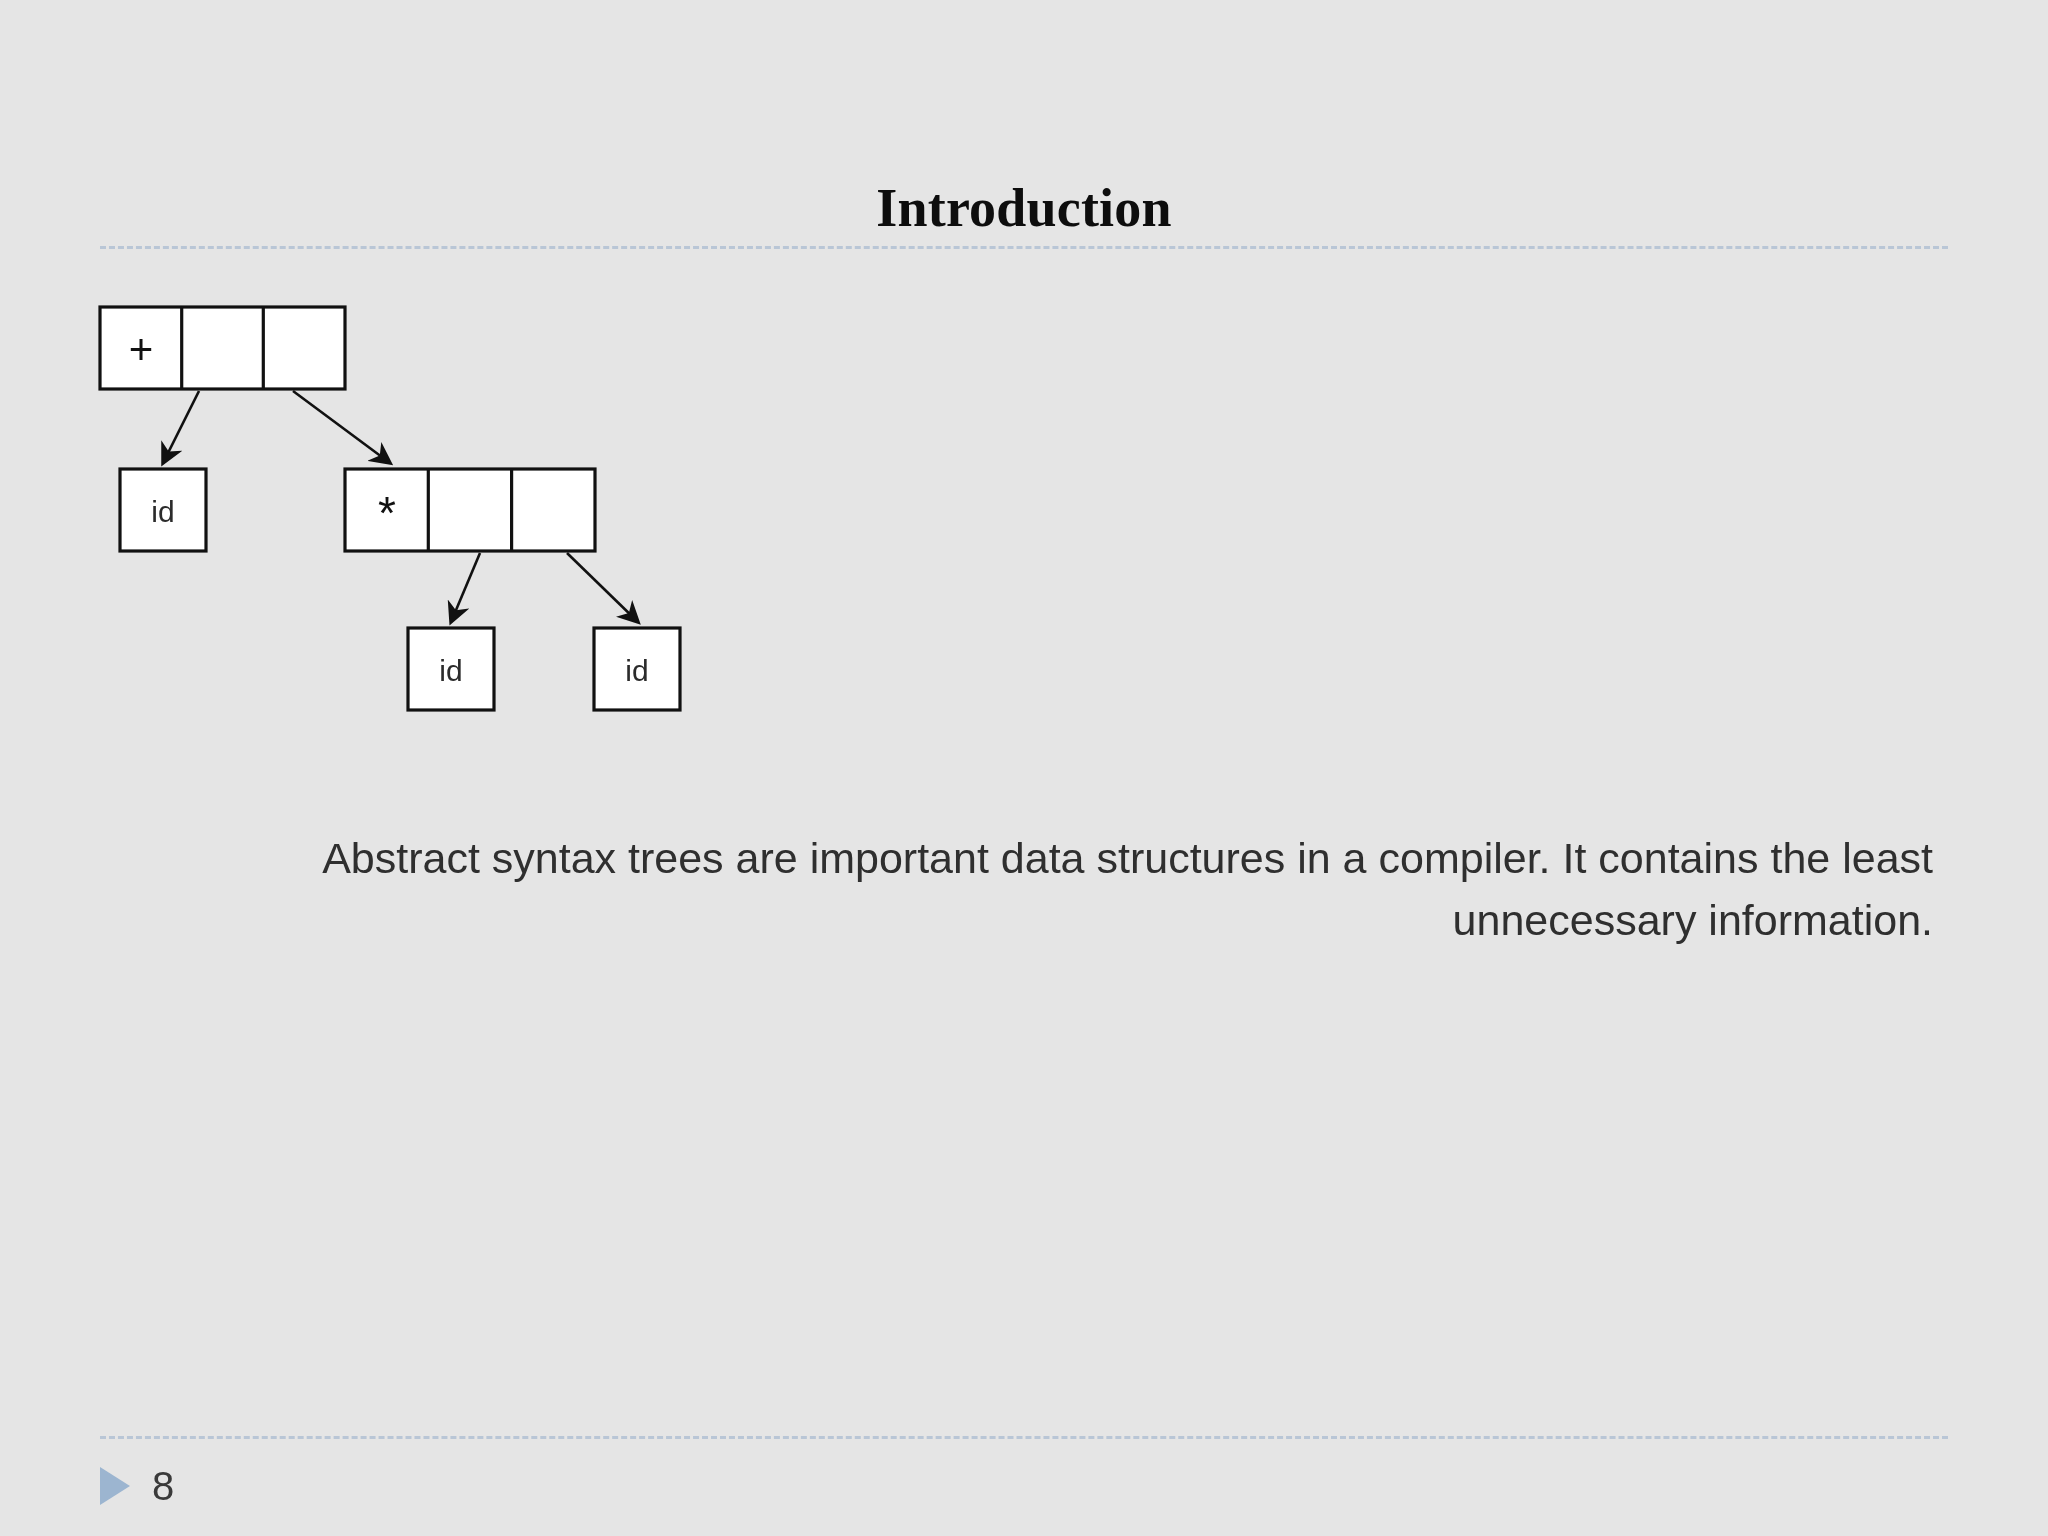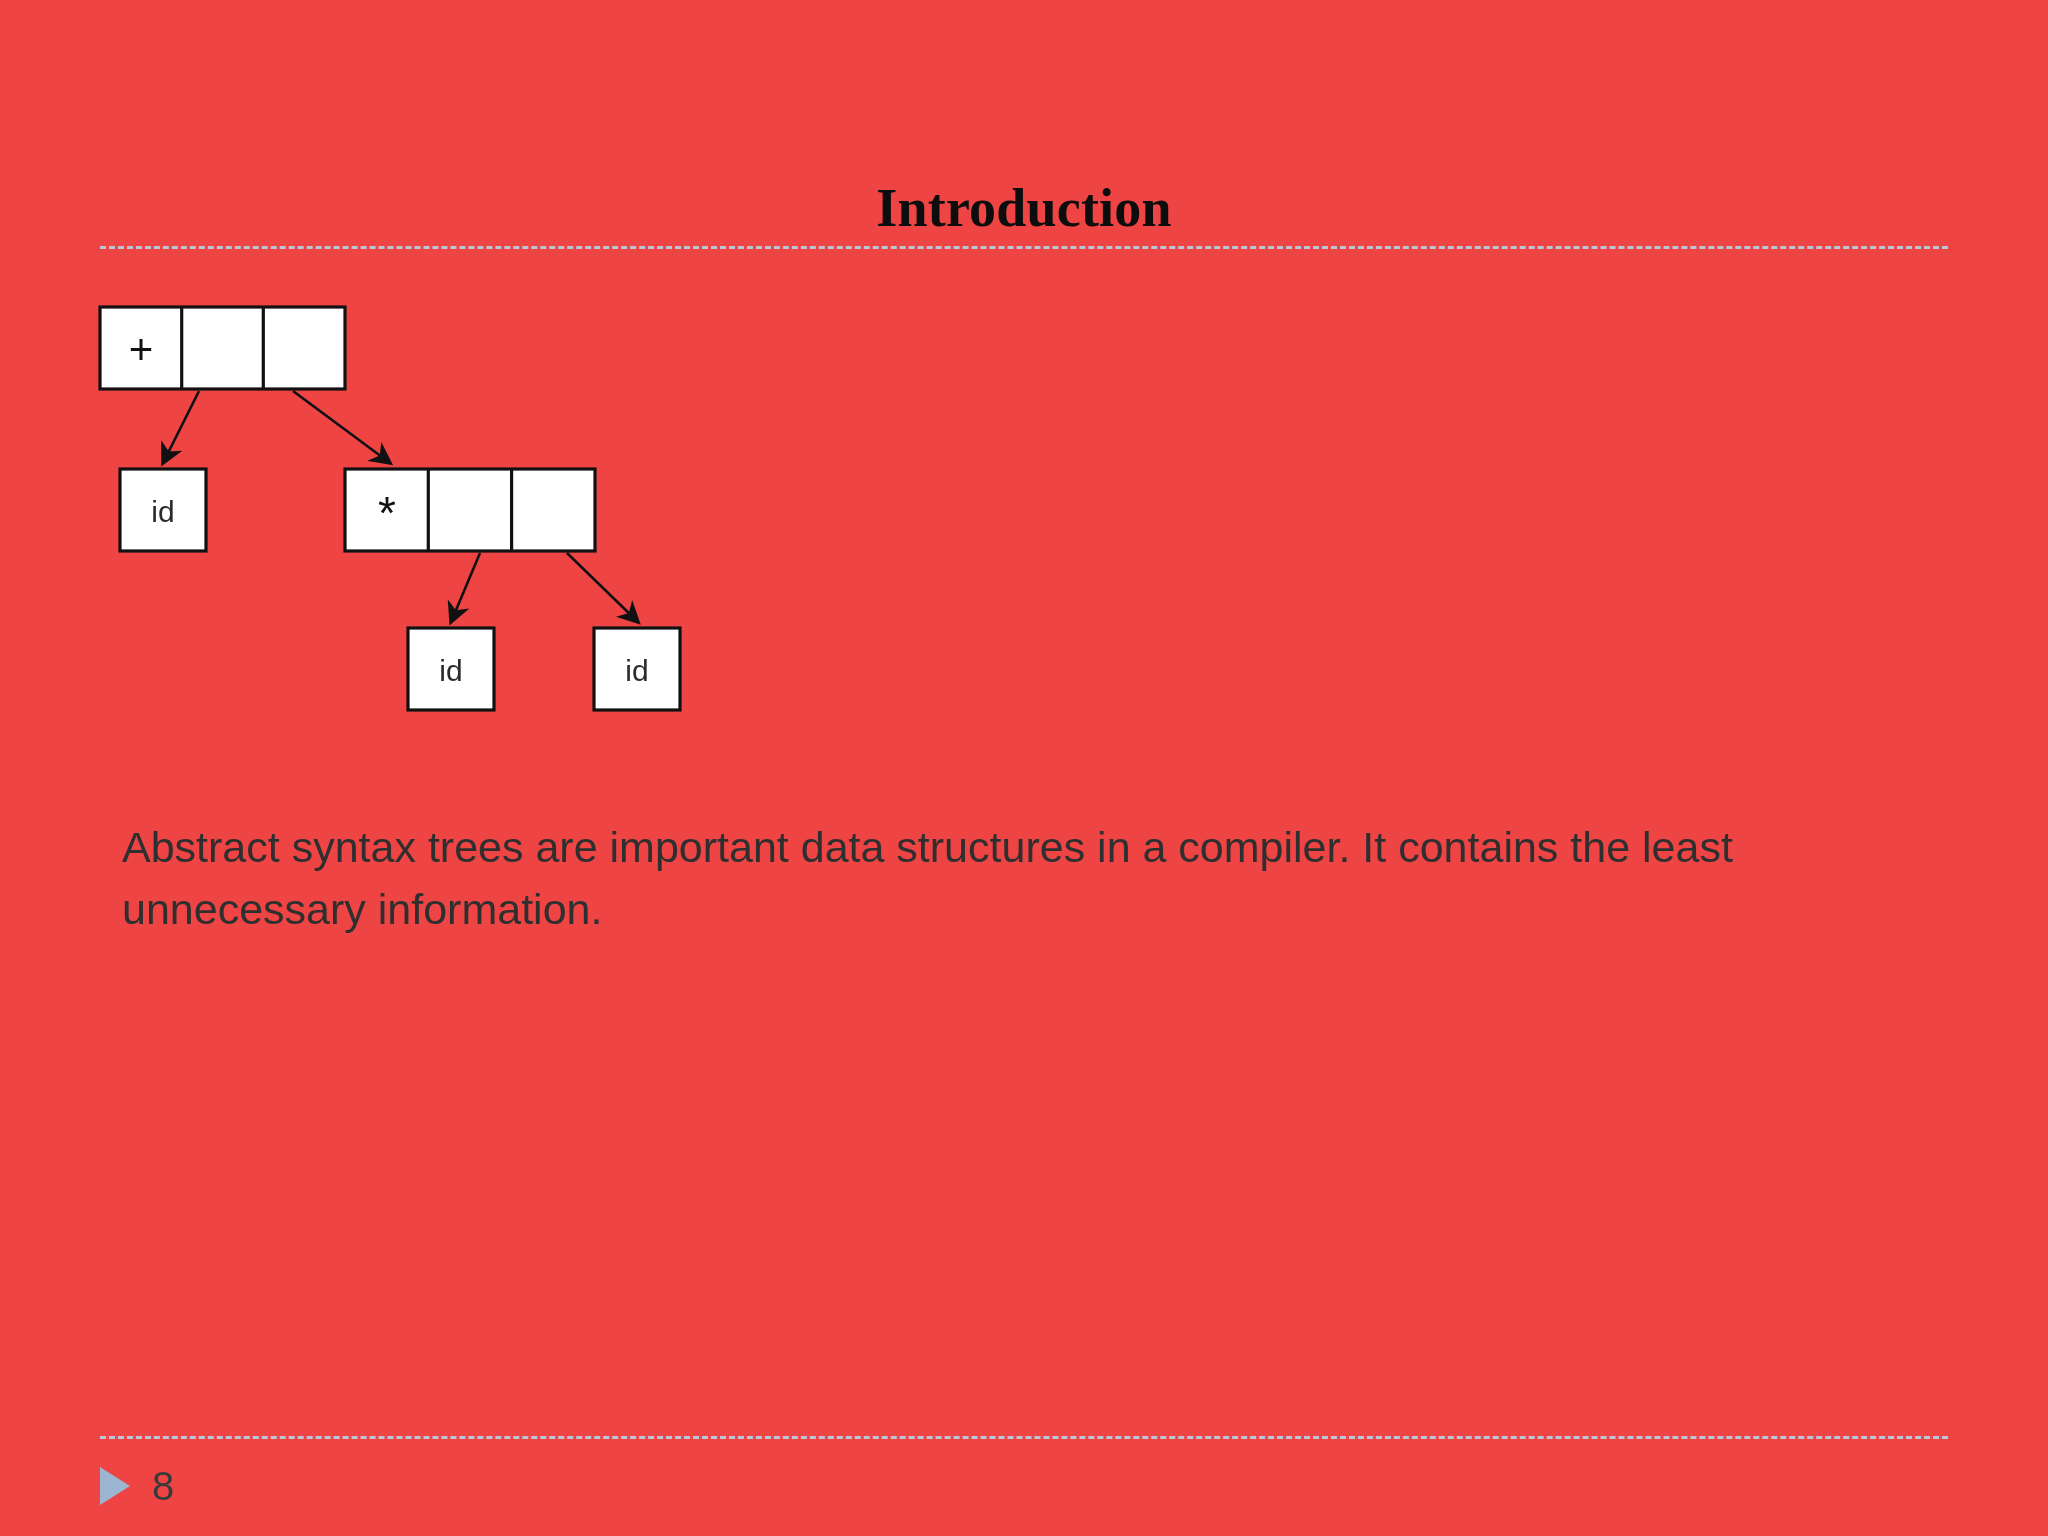--- a/index.html
+++ b/index.html
@@ -13,21 +13,21 @@
     position: relative;
     overflow: hidden;
     font-family: "Liberation Sans", sans-serif;
     -webkit-font-smoothing: antialiased;
   }
 
   
   .slide {
     position: absolute;
     inset: 0;
-    background: #ef4444;
+    background: #e5e5e5;
   }
 
   
   .slide-title {
     position: absolute;
     top: 140px;
     left: 0;
     width: 2048px;
     text-align: center;
     font-family: "Liberation Serif", "DejaVu Serif", serif;
@@ -103,21 +103,22 @@
     position: absolute;
     left: 118px;
     top: 812px;
     width: 1830px;
     font-family: "Liberation Sans", sans-serif;
     font-size: 43px;
     line-height: 62px;
     color: #2f2f2f;
   }
   .body-text p {
-    margin: 4px;
+    margin: 15px;
+    text-align: right;
   }
 
   
   .footer {
     position: absolute;
     left: 100px;
     top: 1458px;
     display: flex;
     align-items: center;
     gap: 22px;

